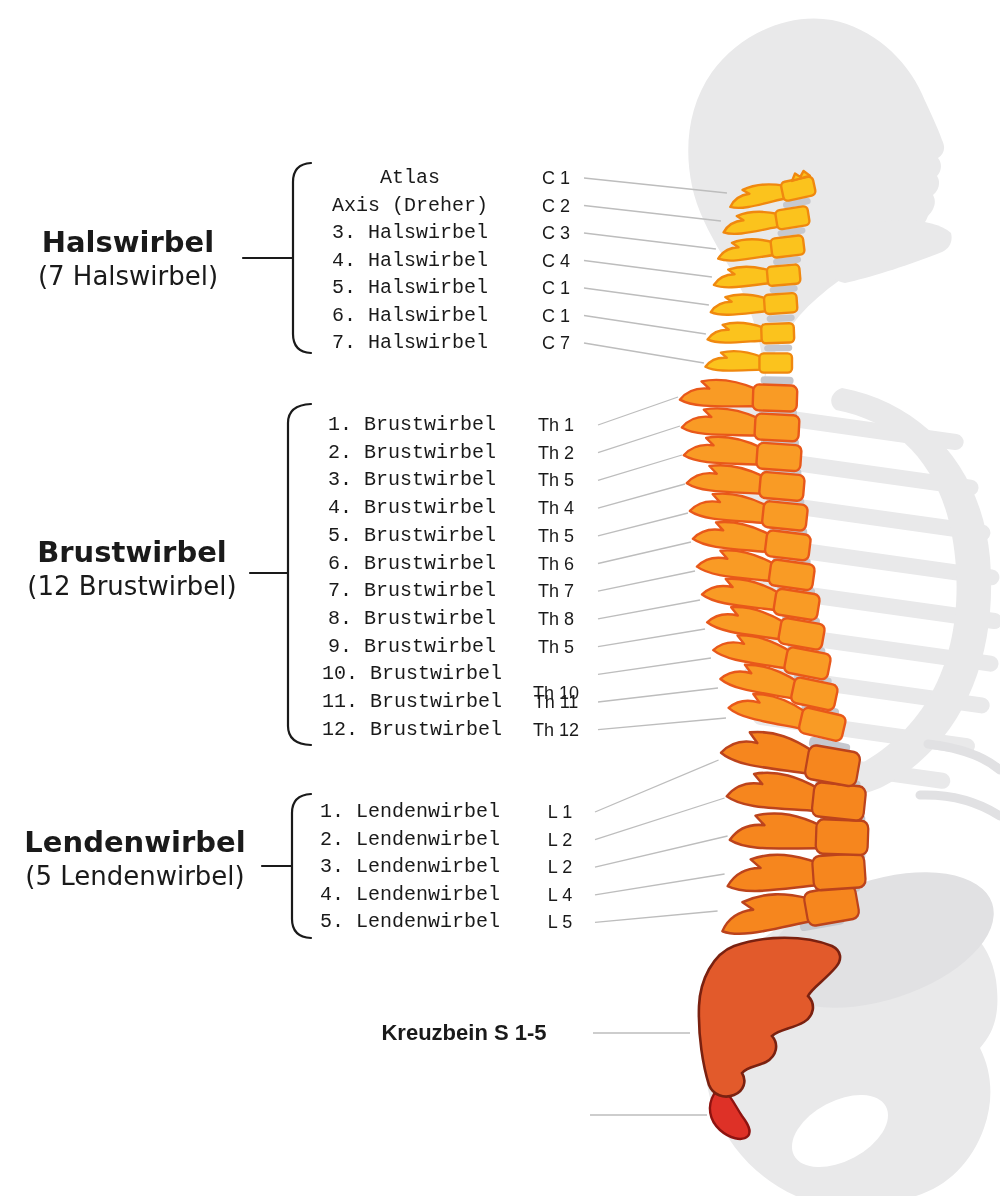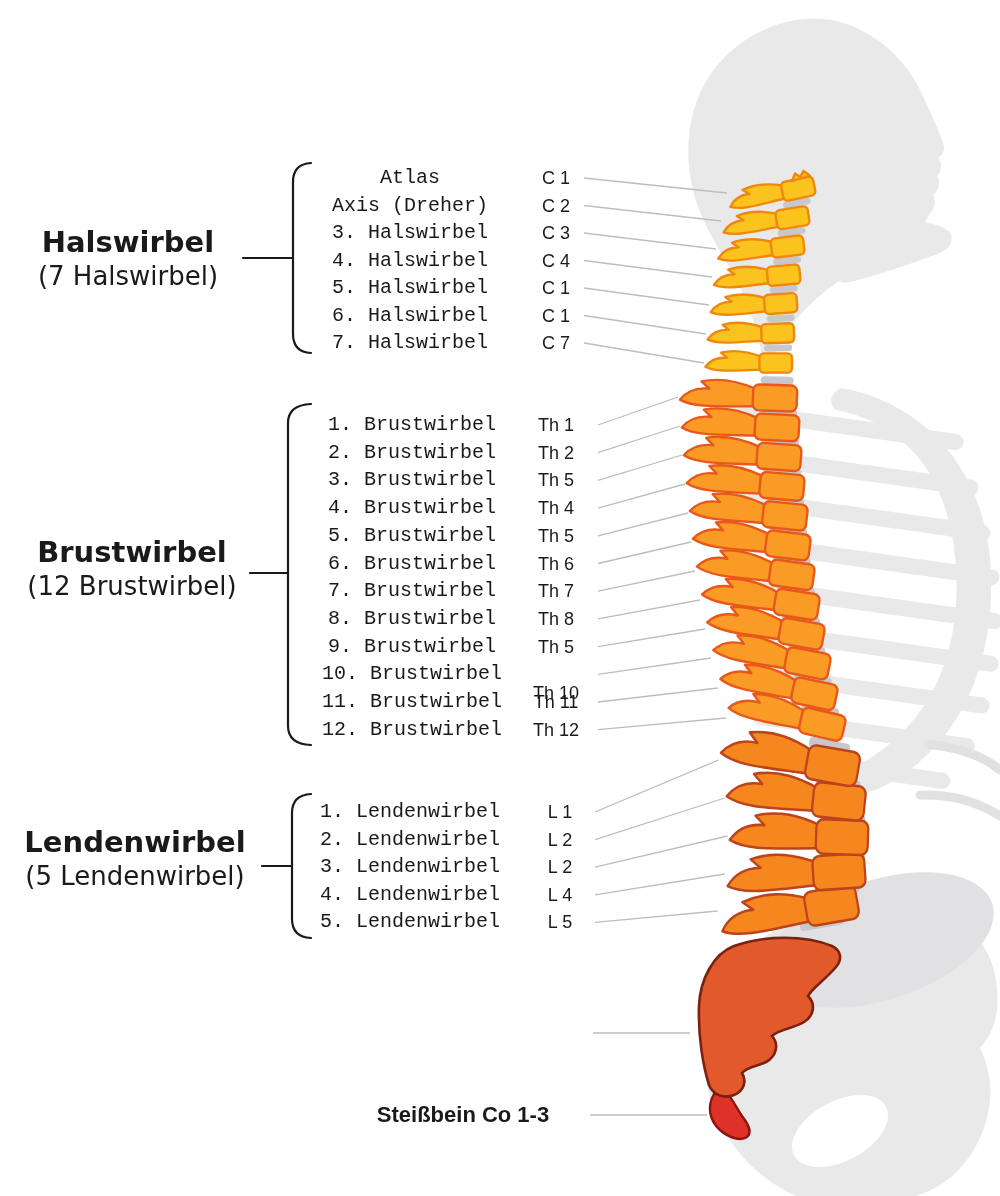--- a/index.html
+++ b/index.html
@@ -298,14 +298,14 @@
       <div class="row-name" style="left: 260px; top: 826.6px;">2. Lendenwirbel</div>
       <div class="row-code" style="left: 515px; top: 826.6px;">L 2</div>
       <div class="row-name" style="left: 260px; top: 854.2px;">3. Lendenwirbel</div>
       <div class="row-code" style="left: 515px; top: 854.2px;">L 2</div>
       <div class="row-name" style="left: 260px; top: 881.8px;">4. Lendenwirbel</div>
       <div class="row-code" style="left: 515px; top: 881.8px;">L 4</div>
       <div class="row-name" style="left: 260px; top: 909.4px;">5. Lendenwirbel</div>
       <div class="row-code" style="left: 515px; top: 909.4px;">L 5</div>
     </div>
 
-  <div class="annot" style="left:333px;top:1101px">Steißbein Co 1-3</div>
+  <div class="annot" style="left:334px;top:1019px">Kreuzbein S 1-5</div>
 </div>
 
 </body></html>

